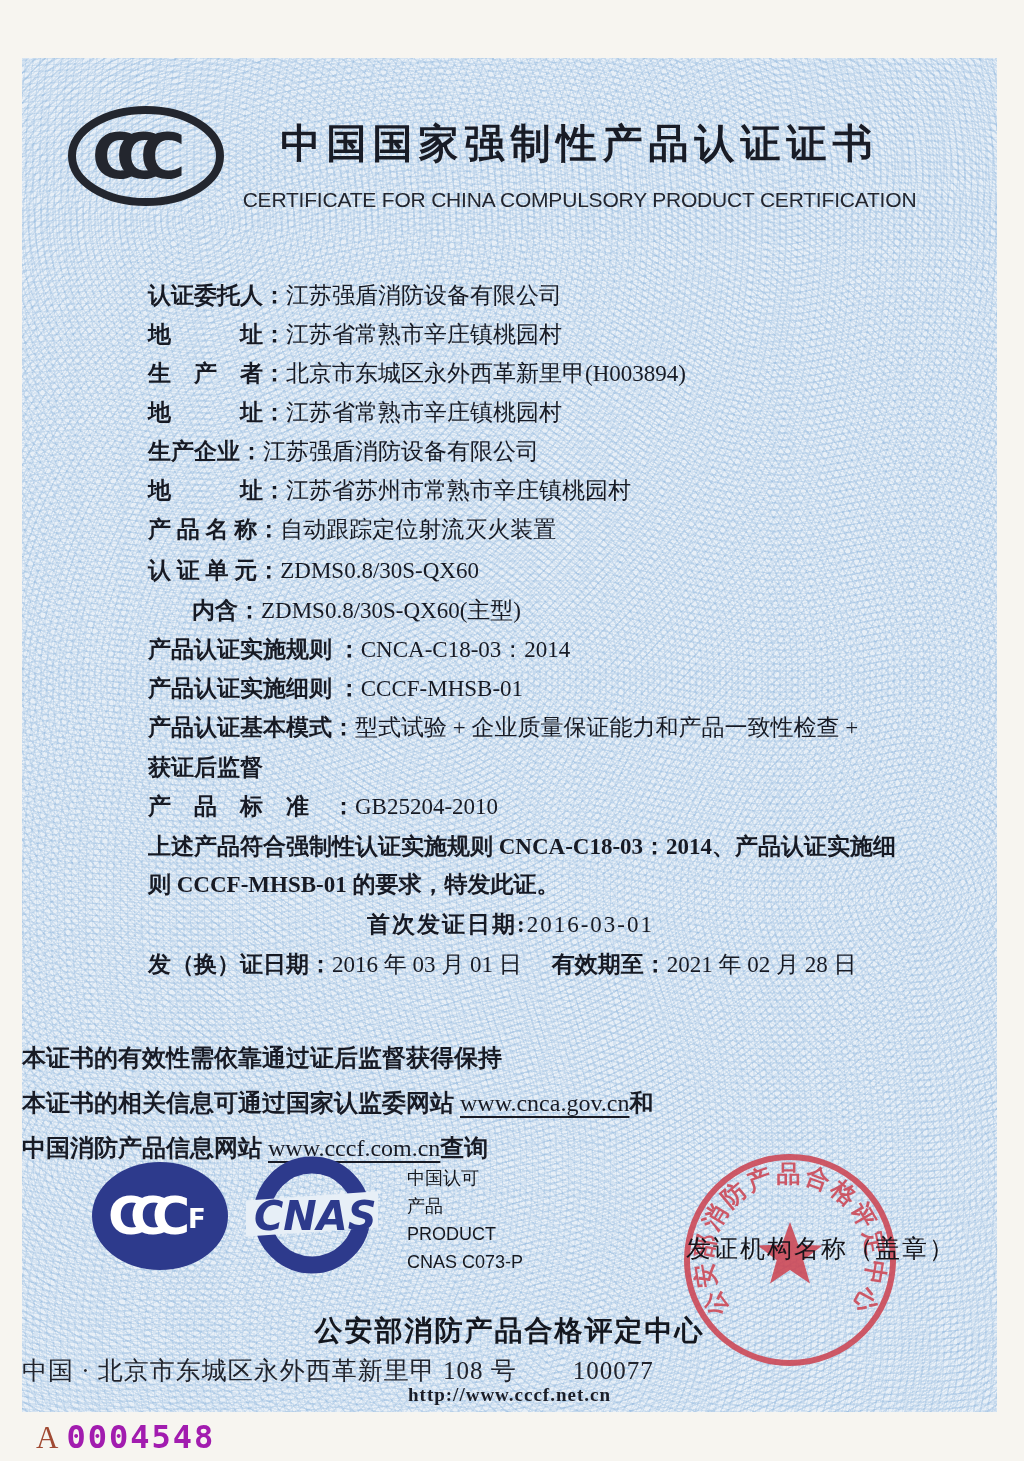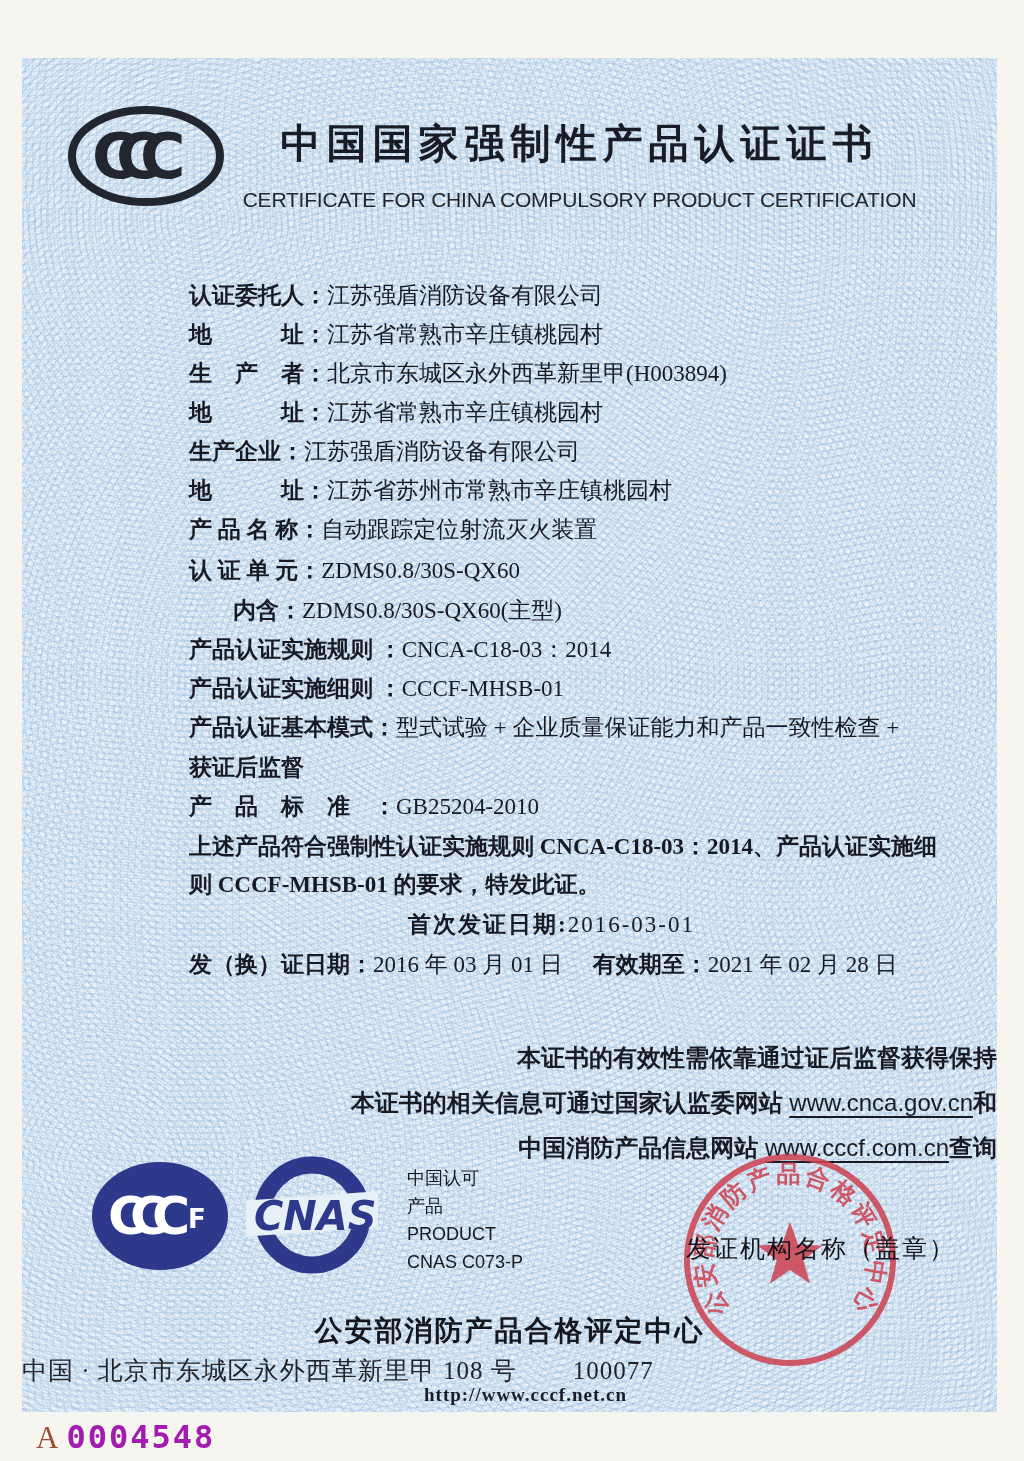--- a/index.html
+++ b/index.html
@@ -20,33 +20,33 @@
       repeating-radial-gradient(circle at 42% 46%, rgba(122,168,214,.16) 0 1.5px, rgba(255,255,255,0) 1.5px 6px),
       repeating-radial-gradient(circle at 92% 62%, rgba(122,168,214,.17) 0 1.5px, rgba(255,255,255,0) 1.5px 7px),
       repeating-radial-gradient(circle at 8% 82%,  rgba(122,168,214,.17) 0 1.5px, rgba(255,255,255,0) 1.5px 6px),
       repeating-radial-gradient(circle at 55% 95%, rgba(122,168,214,.15) 0 1.5px, rgba(255,255,255,0) 1.5px 7px);
   }
   .abs{position:absolute;}
   .title-wrap{left:150px;right:10px;top:58px;text-align:center;}
   .title-cn{font-size:40px;font-weight:bold;letter-spacing:6px;color:#191c26;}
   .title-en{margin-top:17px;font-family:"Liberation Sans",sans-serif;font-size:21px;color:#23262f;letter-spacing:-0.2px;}
   .cert-no{left:576px;top:170px;font-size:21px;letter-spacing:1px;color:#20232c;}
-  .line{position:absolute;left:126px;font-size:23px;white-space:nowrap;color:#171a24;margin-left:41px;}
+  .line{position:absolute;left:126px;font-size:23px;white-space:nowrap;color:#171a24;}
   .line .lbl{font-weight:bold;}
   .line .val{font-weight:normal;}
   .statement{font-weight:bold;}
   .gap{display:inline-block;width:30px;}
-  .notice{position:absolute;left:0;width:100%;text-align:right;
-    font-family:Liberation Sans, sans-serif;font-weight:bold;font-size:24px;color:#181b25;white-space:nowrap;}
+  .notice{position:absolute;left:0;width:100%;text-align:left;
+    font-family:Liberation Serif, serif;font-weight:bold;font-size:24px;color:#181b25;white-space:nowrap;}
   .notice .url{font-weight:normal;text-decoration:underline;text-underline-offset:5px;}
   .accred{left:385px;top:1106px;font-family:"Liberation Sans",sans-serif;font-size:18px;line-height:28px;color:#15181f;}
   .stamp-caption{left:664px;top:1174px;font-size:25px;letter-spacing:2px;color:#14141a;z-index:5;}
   .footer-org{left:0;width:100%;top:1254px;text-align:center;font-size:28px;font-weight:bold;letter-spacing:2px;color:#14171f;}
   .footer-addr{left:0;width:100%;top:1296px;text-align:left;font-size:25px;color:#20232c;letter-spacing:1px;}
-  .footer-url{left:0;width:100%;top:1326px;text-align:center;font-size:19px;font-weight:bold;color:#1a1d27;letter-spacing:1px;padding-left:16px;}
+  .footer-url{left:0;width:100%;top:1326px;text-align:center;font-size:19px;font-weight:bold;color:#1a1d27;letter-spacing:1px;}
   .serial{left:36px;top:1418px;white-space:nowrap;}
   .serial .pre{font-family:"Liberation Serif",serif;font-size:31px;color:#a14a33;margin-right:8px;}
   .serial .num{font-family:"DejaVu Sans Mono",monospace;font-weight:bold;font-size:32px;color:#a21caf;letter-spacing:2px;}
   .stamp-svg{left:646px;top:1080px;z-index:4;opacity:.88;}
   .mark-ccc{left:44px;top:46px;}
   .mark-cccf{left:66px;top:1102px;}
   .mark-cnas{left:224px;top:1098px;}
 </style>
 </head>
 <body>

